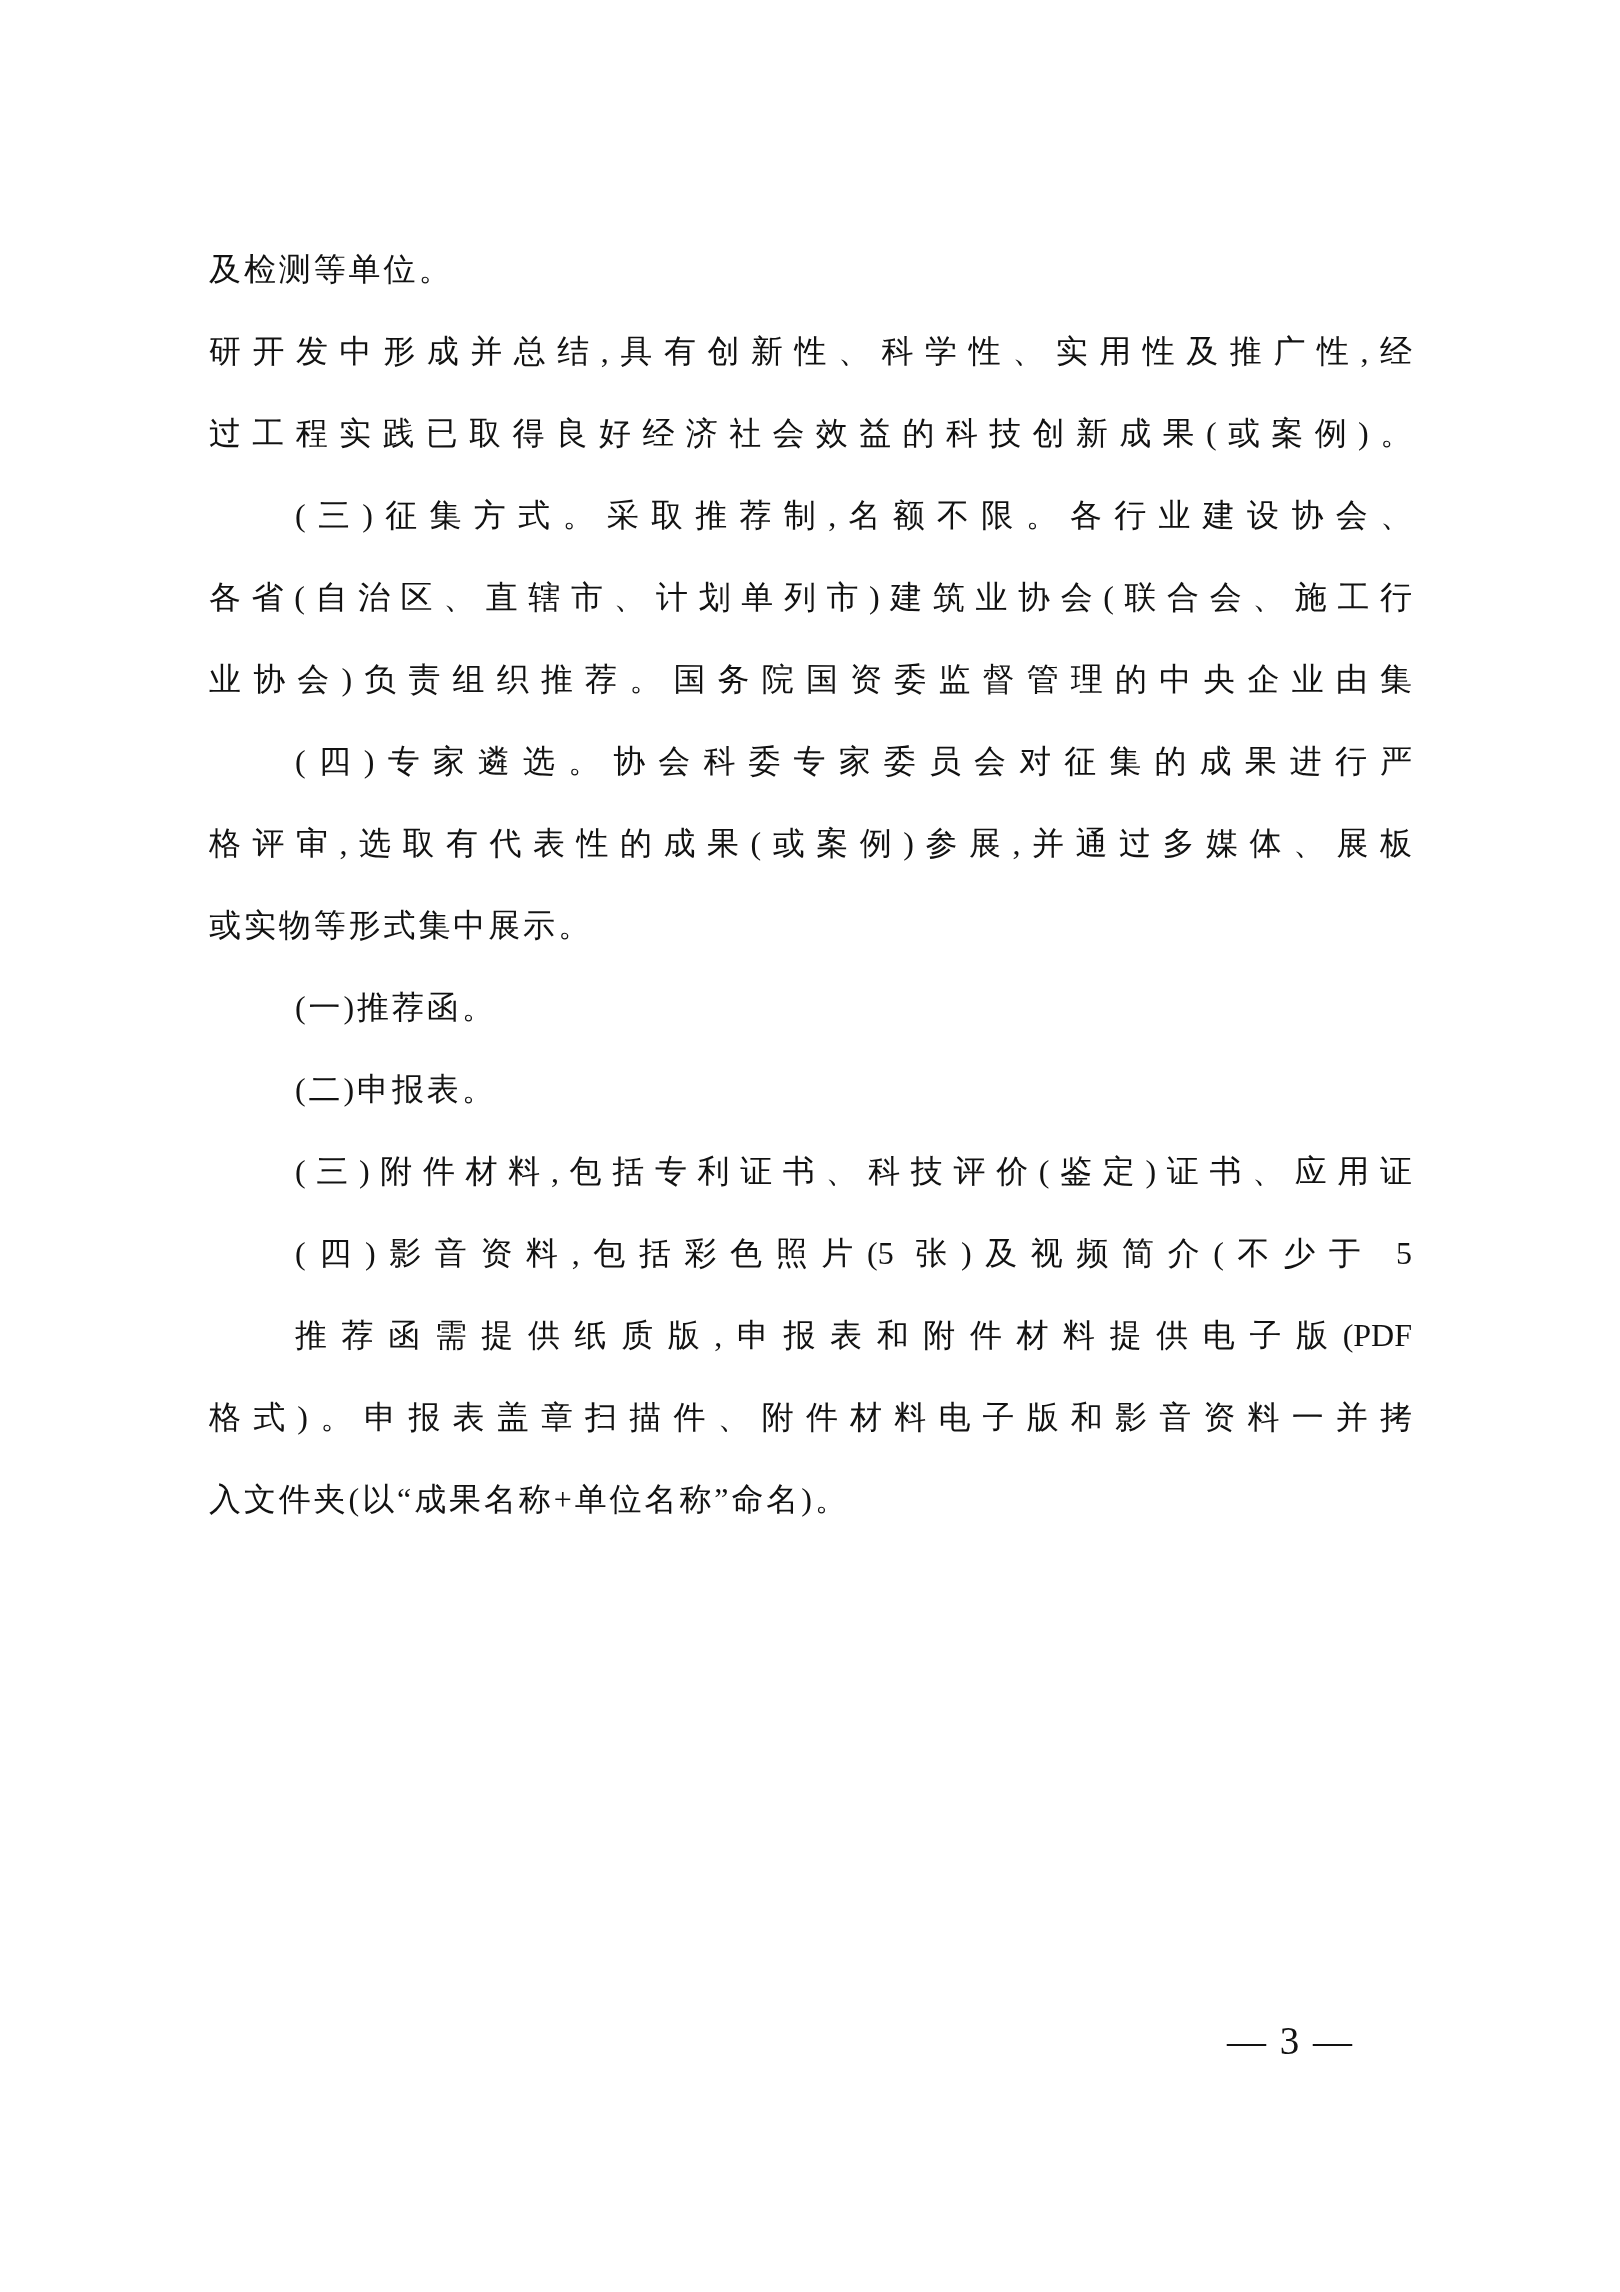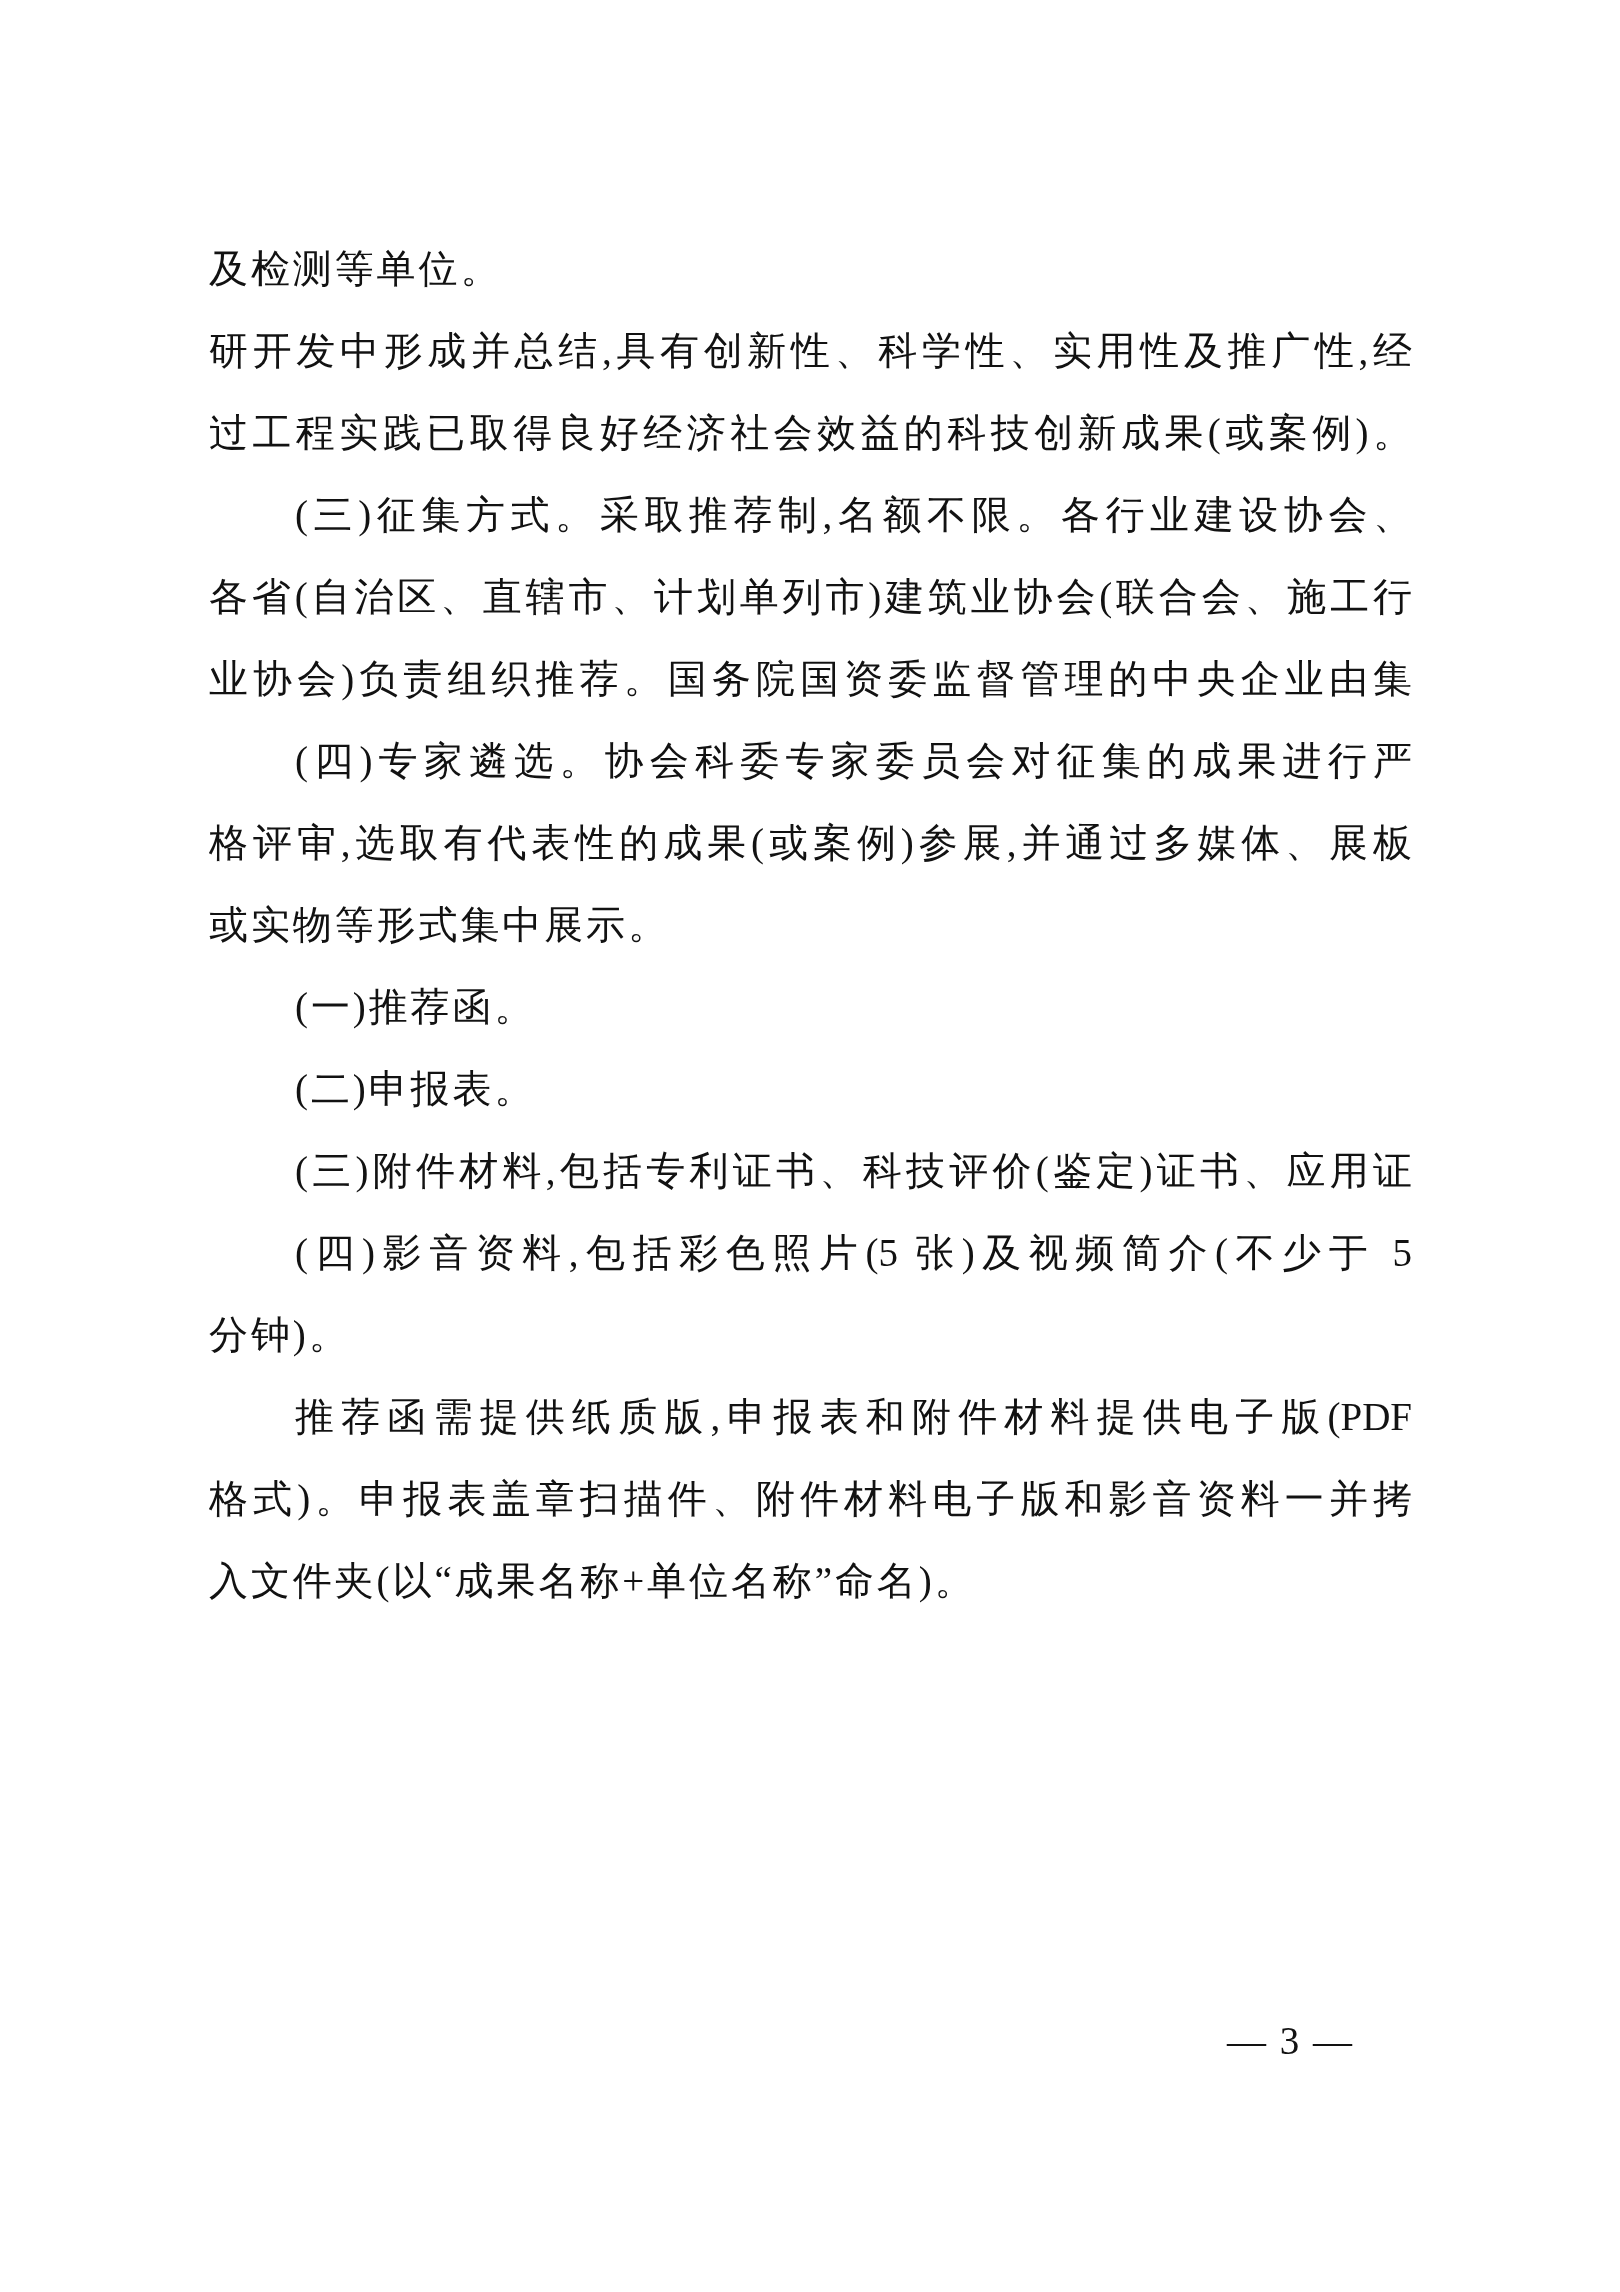--- a/index.html
+++ b/index.html
@@ -22,21 +22,21 @@
   }
   .text-block {
     position: absolute;
     left: 209px;
     top: 228px;
     width: 1203px;
   }
   .line {
     height: 82px;
     line-height: 82px;
-    font-size: 39px;
+    font-size: 32px;
     letter-spacing: 2.9px;
     text-align: left;
     color: #121212;
   }
   .line.fill {
     letter-spacing: 0;
     text-align: justify;
     text-align-last: justify;
     text-justify: inter-character;
   }
@@ -78,20 +78,19 @@
       <div class="line fill indent">(三)征集方式。采取推荐制,名额不限。各行业建设协会、</div>
       <div class="line fill">各省(自治区、直辖市、计划单列市)建筑业协会(联合会、施工行</div>
       <div class="line fill">业协会)负责组织推荐。国务院国资委监督管理的中央企业由集</div>
       <div class="line fill indent">(四)专家遴选。协会科委专家委员会对征集的成果进行严</div>
       <div class="line fill">格评审,选取有代表性的成果(或案例)参展,并通过多媒体、展板</div>
       <div class="line">或实物等形式集中展示。</div>
       <div class="line indent">(一)推荐函。</div>
       <div class="line indent">(二)申报表。</div>
       <div class="line fill indent">(三)附件材料,包括专利证书、科技评价(鉴定)证书、应用证</div>
       <div class="line fill indent">(四)影音资料,包括彩色照片(5 张)及视频简介(不少于 5</div>
-      <div class="line">分钟)。</div>
       <div class="line fill indent">推荐函需提供纸质版,申报表和附件材料提供电子版(PDF</div>
       <div class="line fill">格式)。申报表盖章扫描件、附件材料电子版和影音资料一并拷</div>
       <div class="line">入文件夹(以“成果名称+单位名称”命名)。</div>
     </div>
   <div class="page-number">— 3 —</div>
 </div>
 
 
 </body></html>

